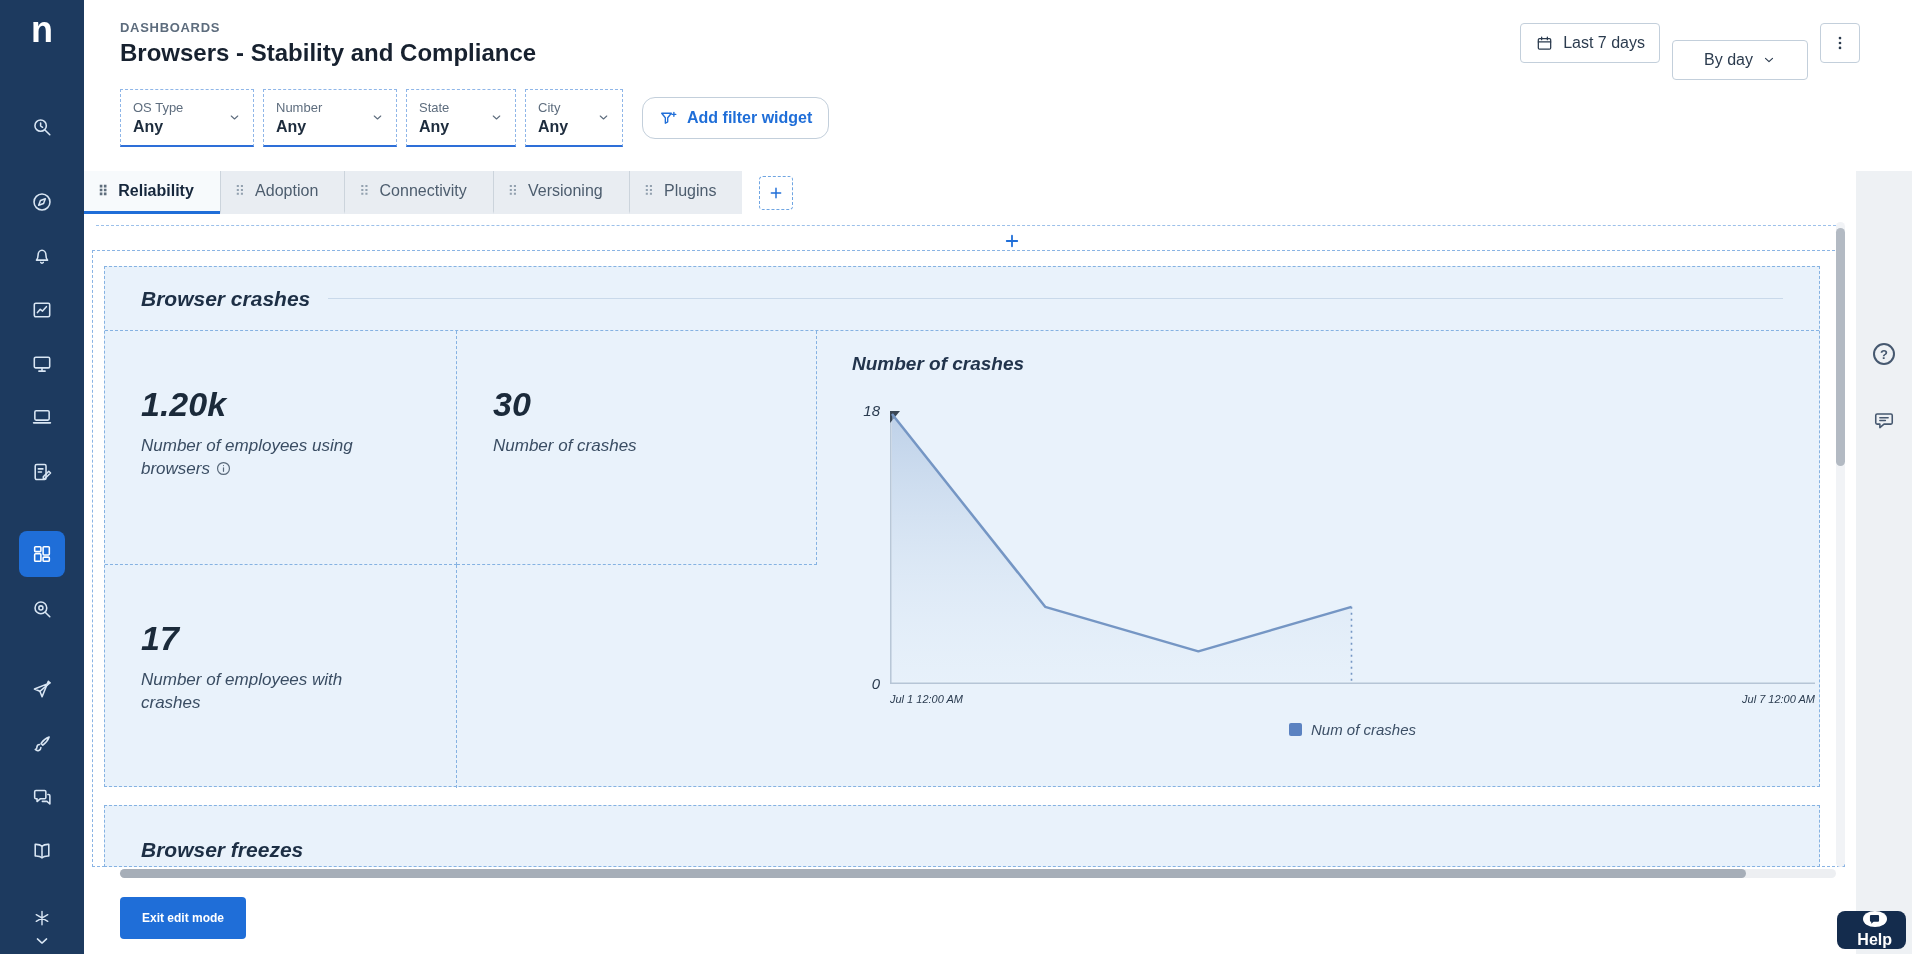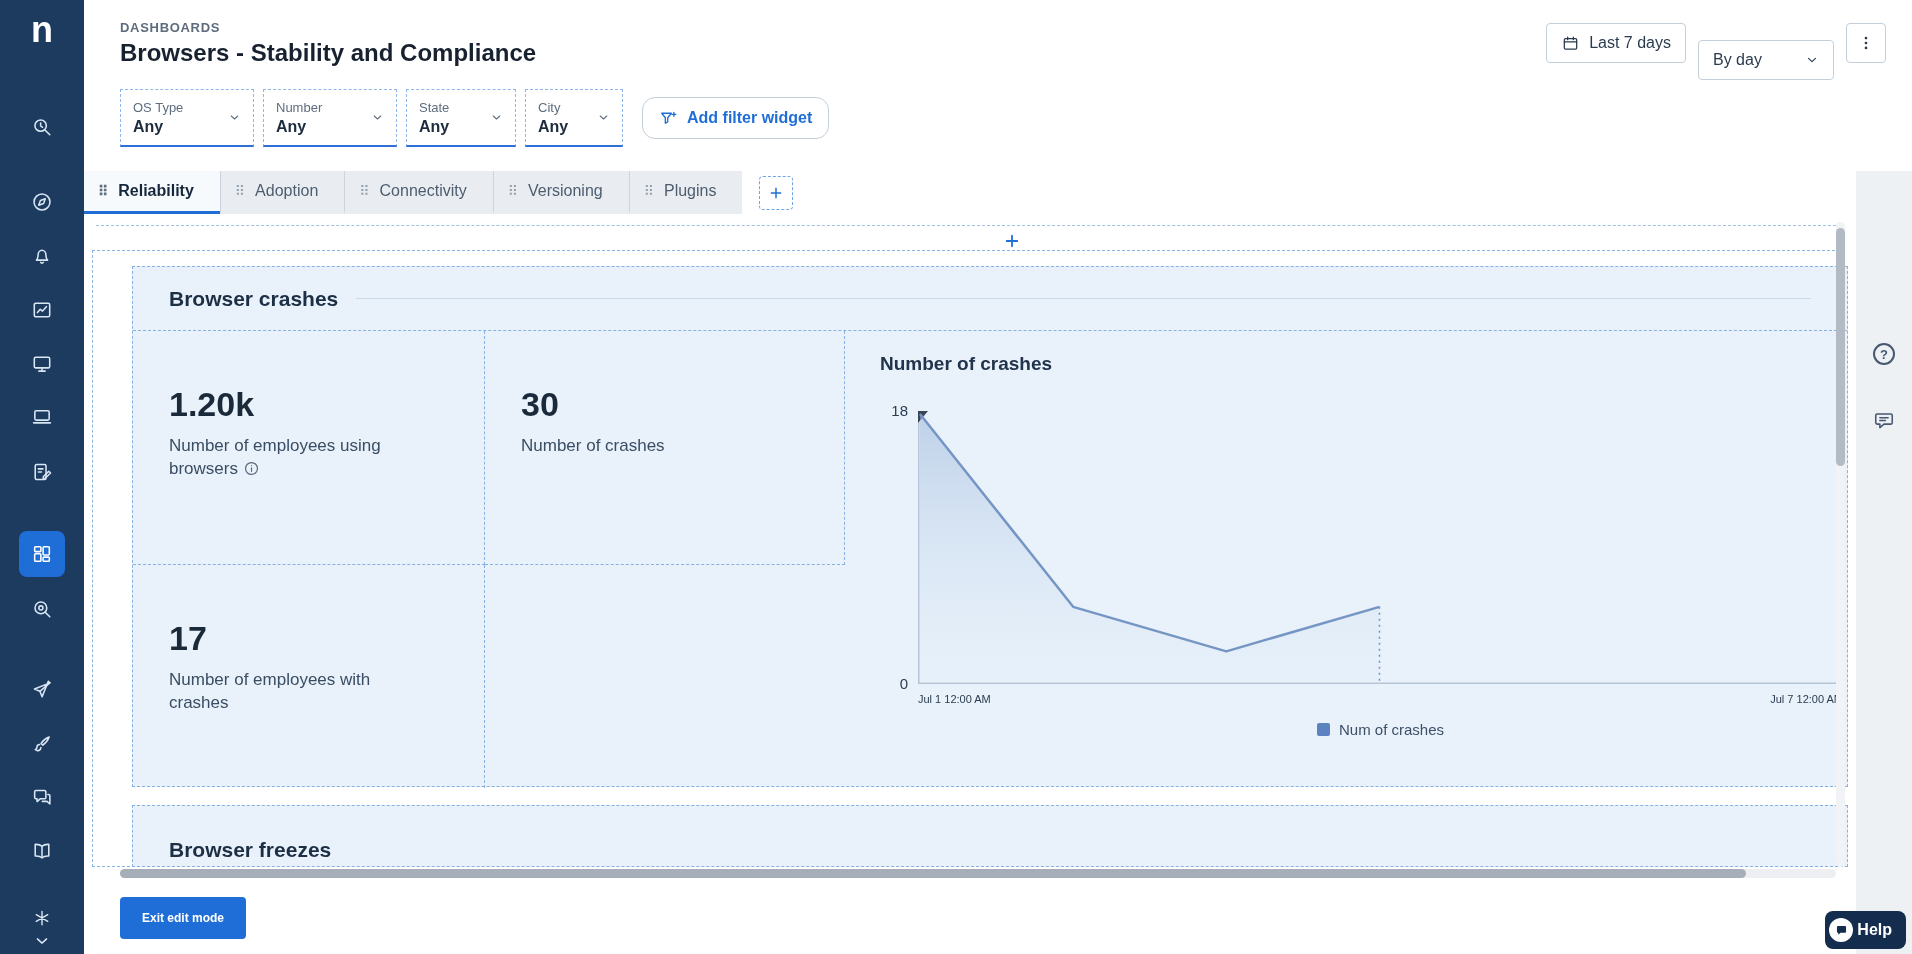--- a/index.html
+++ b/index.html
@@ -14,27 +14,27 @@
   .logo { position:absolute; top:12px; left:0; width:84px; text-align:center; color:#fff;
     font-size:36px; font-weight:700; line-height:1; }
   .side-item { position:absolute; left:19px; width:46px; height:46px; border-radius:8px;
     display:flex; align-items:center; justify-content:center; color:#d9e6f4; }
   .side-item.active { background:#1f6ed8; color:#ffffff; }
   .side-item svg { display:block; }
 
   
   .main { position:absolute; left:84px; top:0; right:0; bottom:0; }
   .topbar { position:absolute; top:0; left:0; right:0; height:86px; background:#fff;
-    display:flex; align-items:center; justify-content:space-between; padding:0 26px 0 36px; }
+    display:flex; align-items:center; justify-content:space-between; padding:0 52px 0 36px; }
   .crumb { font-size:13px; font-weight:700; letter-spacing:0.7px; color:#5d6c7d; }
   .page-title { font-size:24px; font-weight:700; color:#17212f; margin-top:4px; }
   .topbar-actions { display:flex; align-items:center; gap:12px; }
   .btn-outline { display:flex; align-items:center; gap:9px; height:40px; padding:0 14px;
     border:1px solid #c3cfdb; border-radius:4px; background:#fff; font-size:16px; color:#2b3b4e; }
-  .select-like { min-width:136px; justify-content:space-between;margin-top:33px; }
+  .select-like { min-width:136px; justify-content:center;margin-top:33px; }
   .kebab-btn { width:40px; height:40px; border:1px solid #c3cfdb; border-radius:4px;
     display:flex; align-items:center; justify-content:center; background:#fff; color:#2b3b4e; }
 
   
   .filter-bar { position:absolute; top:88px; left:0; right:0; height:60px;
     display:flex; align-items:center; padding-left:36px; gap:9px; }
   .filter-widget { height:58px; border:1px dashed #8fb6e8; border-bottom:2px solid #2e6fd8;
     background:#fff; display:flex; align-items:center; justify-content:space-between; padding:0 12px; }
   .fw-text { display:flex; flex-direction:column; gap:3px; }
   .fw-label { font-size:13px; color:#5e6d7e; }
@@ -56,21 +56,21 @@
   .add-tab { width:34px; height:34px; margin-left:17px; align-self:center; border:1px dashed #6fa5e2;
     border-radius:4px; background:#fff; color:#1f6ed8; display:flex; align-items:center; justify-content:center; }
 
   
   .canvas { position:absolute; top:214px; left:0; width:1769px; height:664px; background:#fff; }
   .insert-line { position:absolute; top:11px; left:12px; width:1740px; border-top:1px dashed #9cc0ea; }
   .add-widget-top { position:absolute; top:14px; left:915px; width:26px; height:26px; color:#1f6ed8;
     display:flex; align-items:center; justify-content:center; background:#fff; }
   .outer-dash { position:absolute; left:8px; top:36px; width:1753px; height:617px; border:1px dashed #8ab4e4; }
 
-  .group { position:absolute; left:48px; background:#e9f2fb; border:1px dashed #85b2e2; }
+  .group { position:absolute; left:20px; background:#e9f2fb; border:1px dashed #85b2e2;font-style:italic; }
   .group-crashes { top:52px; width:1716px; height:521px; }
   .group-freezes { top:591px; width:1716px; height:62px; padding:32px 36px 0; }
   .group-title-row { height:64px; display:flex; align-items:center; gap:18px; padding:0 36px;
     border-bottom:1px dashed #85b2e2; }
   .group-title { font-size:21px; font-weight:700; color:#1d2f45; white-space:nowrap; }
   .title-rule { flex:1; height:1px; background:#c9d9ea; }
 
   .metrics-grid { position:absolute; top:64px; left:0; right:0; bottom:0; }
   .cell { position:absolute; padding:56px 30px 0 36px; }
   .cell-1 { left:0; top:0; width:352px; height:234px; border-right:1px dashed #85b2e2; border-bottom:1px dashed #85b2e2; }
@@ -105,21 +105,21 @@
   .exit-btn { position:absolute; left:36px; top:19px; height:42px; padding:0 22px; border:none;
     background:#1f6ed8; color:#fff; font-size:12px; font-weight:700; border-radius:4px;
     font-family:"Liberation Sans", sans-serif; }
 
   
   .right-strip { position:absolute; right:0; top:171px; width:56px; height:783px; background:#eef1f4; z-index:5; }
   .strip-icon { position:absolute; left:17px; color:#46586f; }
   .q-badge { width:22px; height:22px; border:2px solid #46586f; border-radius:50%; display:flex;
     align-items:center; justify-content:center; font-size:13px; font-weight:700; color:#46586f; }
   .help-launcher { position:absolute; right:6px; bottom:5px; height:38px; background:#142c4d;
-    border-radius:8px; display:flex; align-items:center; gap:4px; padding:0 14px 0 4px; z-index:40; }
+    border-radius:8px; display:flex; align-items:center; gap:4px; padding:0 14px 0 20px; z-index:40;flex-direction:column; }
   .help-bubble { width:24px; height:24px; background:#fff; border-radius:50%;
     display:flex; align-items:center; justify-content:center; }
   .help-label { color:#fff; font-size:16px; font-weight:700; }
 </style>
 </head>
 <body>
 
 <div class="app" data-interactable="false">
 
   <aside class="sidebar" data-interactable="false">

